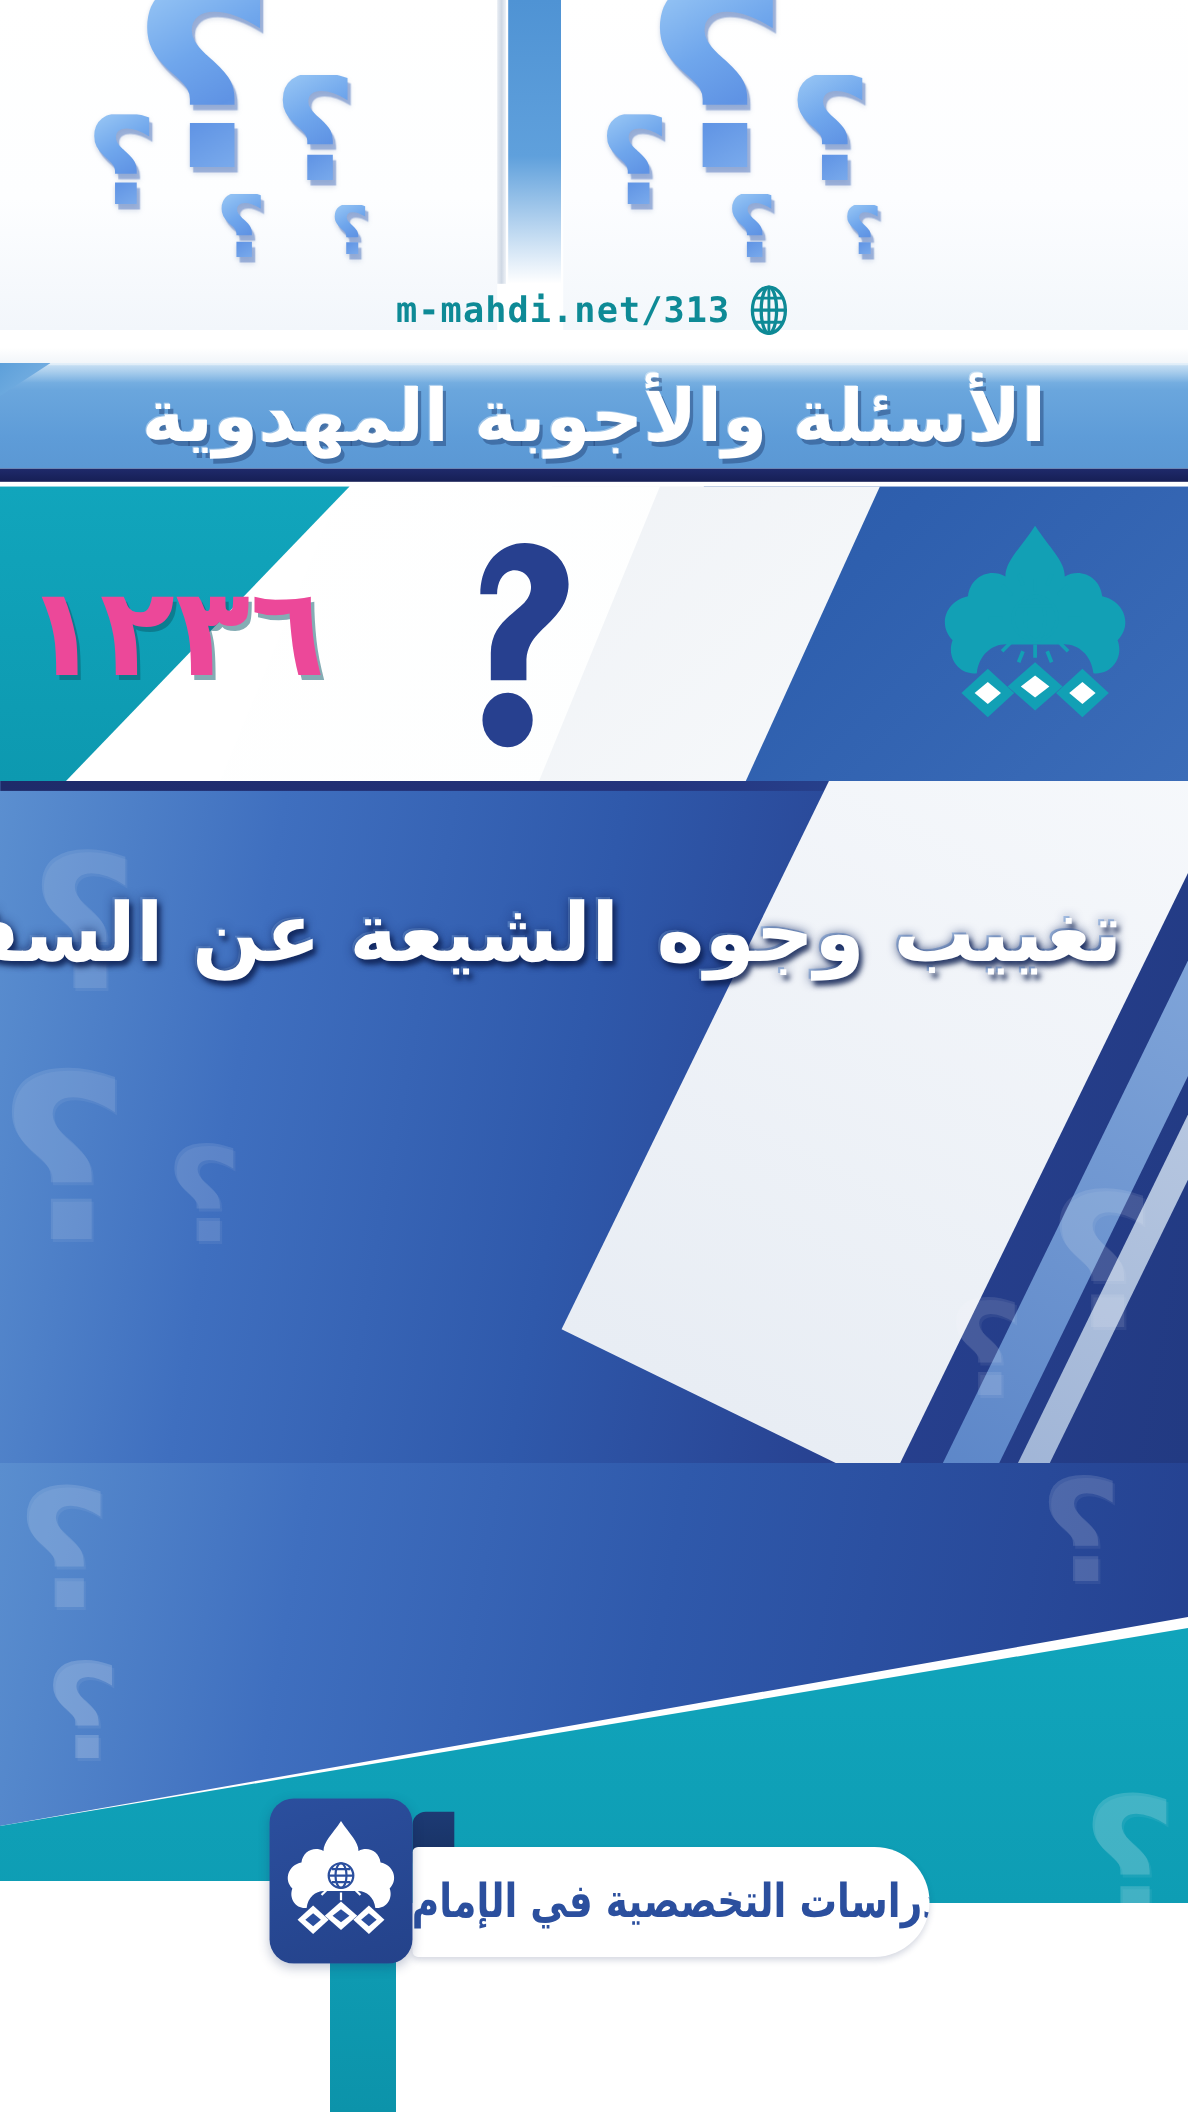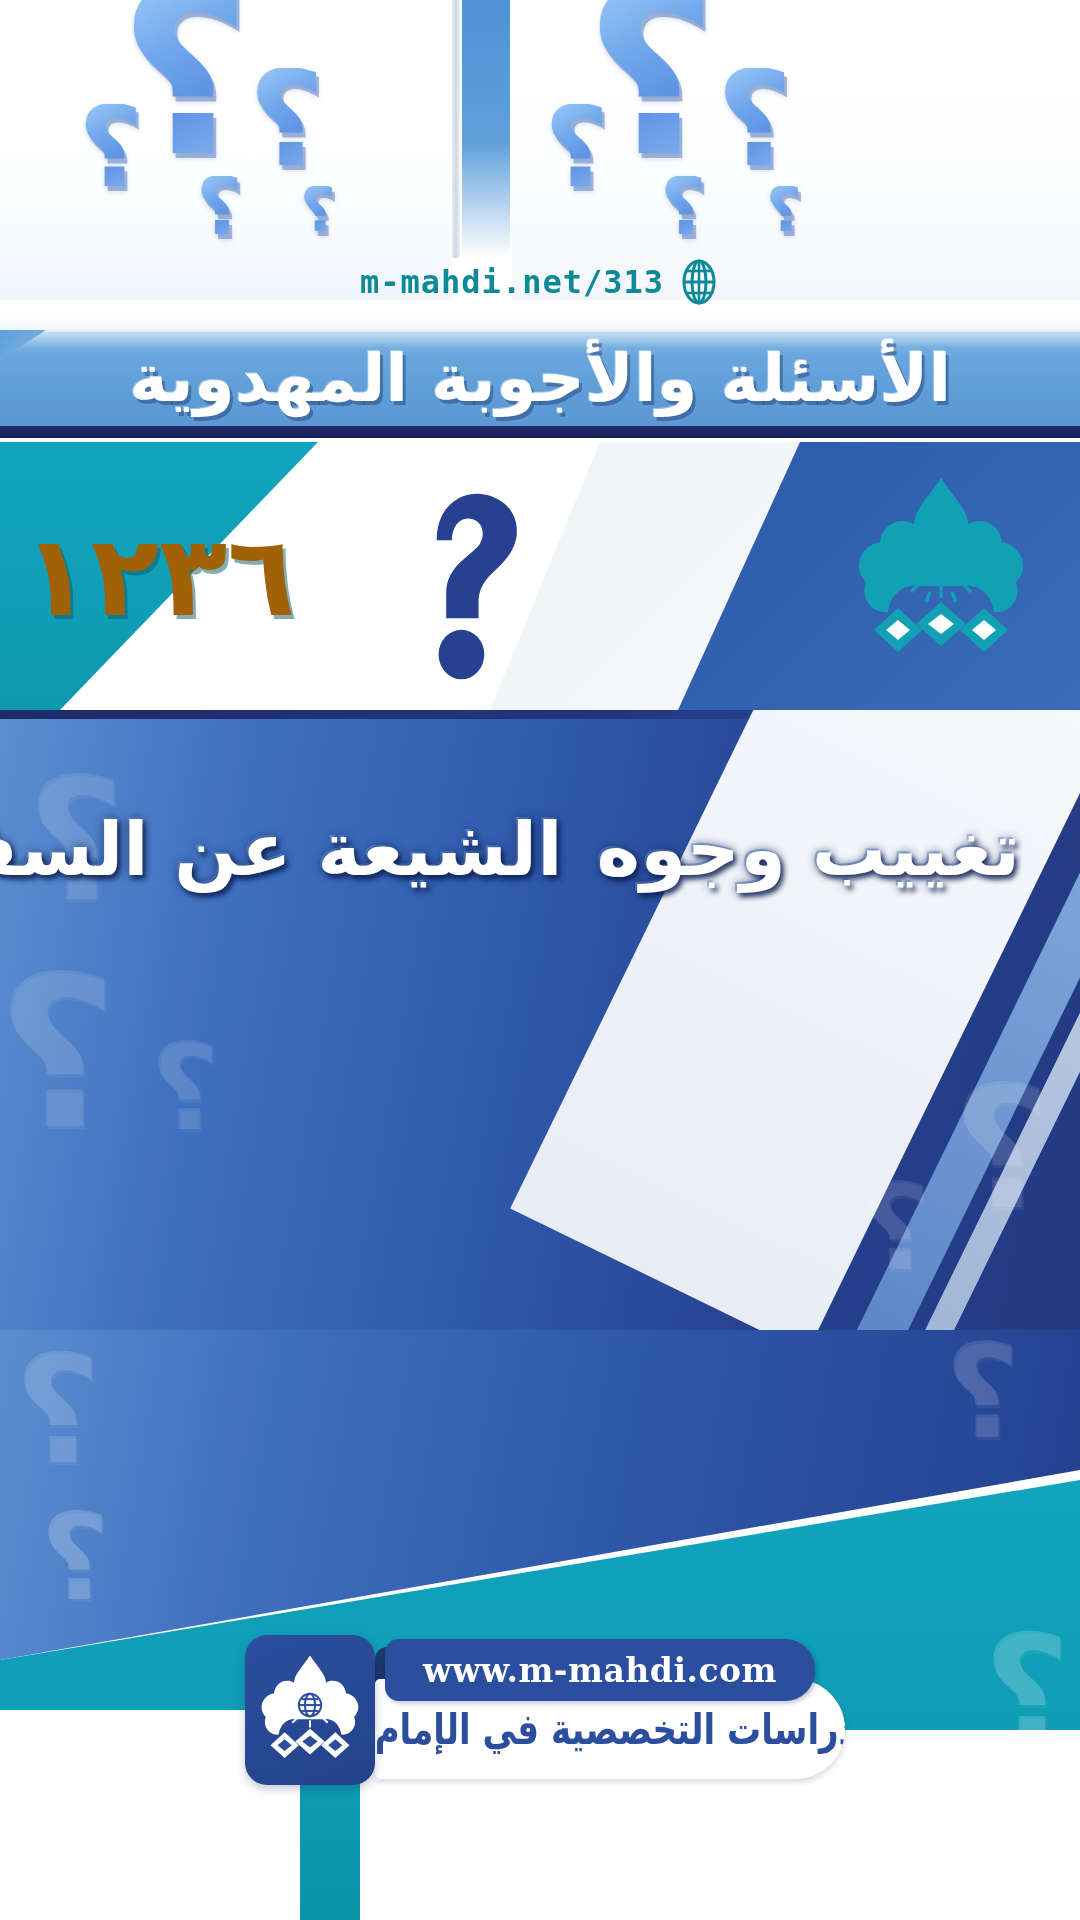--- a/index.html
+++ b/index.html
@@ -71,21 +71,21 @@
      clip-path:polygon(122px 0,420px 0,298px 268px,0 268px);}
   .mb-blue{position:absolute;left:520px;top:0;width:560px;height:268px;
      background:linear-gradient(135deg,#2a57a6 0%,#2e5fae 40%,#3b6cb8 100%);
      clip-path:polygon(120px 0,560px 0,560px 268px,0 268px);}
   .mb-bluewhite{position:absolute;left:600px;top:0;width:480px;height:268px;
      background:linear-gradient(160deg,#f4f7fa 0%,#eaeff6 100%);
      clip-path:polygon(0 0,300px 0,180px 268px,0 268px);}
 
   .numbox{position:absolute;left:0;top:0;width:318px;height:268px;
      display:flex;align-items:center;justify-content:center;}
-  .numtext{font-size:112px;font-weight:700;color:#a16207;
+  .numtext{font-size:112px;font-weight:700;color:#ec4899;
      text-shadow:3px 4px 0 rgba(10,90,105,.5);direction:rtl;
      font-family:"DejaVu Sans","Liberation Sans",sans-serif;}
 
   .bigq{position:absolute;left:350px;top:28px;width:240px;height:230px;
      display:flex;align-items:center;justify-content:center;}
   .bigq svg{display:block;}
 
   .emblem-mid{position:absolute;right:44px;top:30px;width:190px;height:190px;}
 
   
@@ -285,23 +285,20 @@
     <span class="ghostq" style="left:40px;top:180px;font-size:120px;color:rgba(255,255,255,.18);">؟</span>
   </div>
 
   <div class="footerbar">
 
     <div class="ribbon">
       <div class="curl"></div>
       <div class="scroll">
         <span>مركز الدراسات التخصصية في الإمام المهدي</span>
       </div>
-      <div class="urlpill">
-        <span>www.m-mahdi.com</span>
-      </div>
     </div>
 
     <div class="flogo">
       <span>
         <svg viewBox="0 0 190 190" width="112" height="120" aria-hidden="true">
           <g fill="#ffffff">
             <path d="M95 6 C108 26 122 38 122 52 C136 44 154 52 156 70 C176 74 184 96 170 110
                      C176 126 164 142 148 140 C146 122 132 112 118 114 L72 114 C58 112 44 122 42 140
                      C26 142 14 126 20 110 C6 96 14 74 34 70 C36 52 54 44 68 52 C68 38 82 26 95 6 Z"></path>
             <g stroke="#ffffff" stroke-width="3.4">

